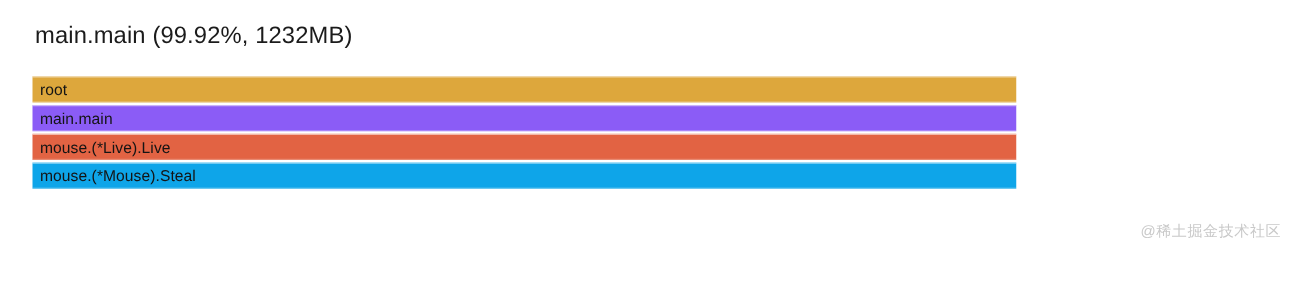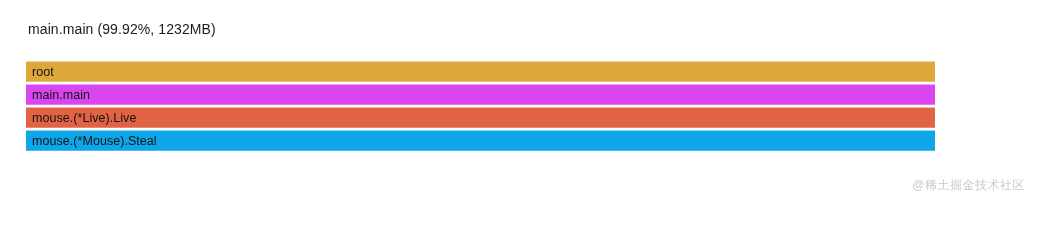--- a/index.html
+++ b/index.html
@@ -22,32 +22,32 @@
     top: 0;
     width: 1045px;
     height: 200px;
     background: #ffffff;
   }
 
   #graph-title {
     position: absolute;
     left: 28px;
     top: 21px;
-    font-size: 14px;
+    font-size: 19px;
     line-height: 16px;
     color: #1b1b1b;
     letter-spacing: 0.1px;
     white-space: nowrap;
   }
 
   #frames-stack {
     position: absolute;
     left: 26px;
     top: 61px;
-    width: 909px;
+    width: 787px;
   }
 
   .frame-row {
     position: relative;
     height: 21px;
     margin-bottom: 2px;
     box-sizing: border-box;
     overflow: hidden;
     border-top: 1px solid rgba(255,255,255,0.55);
     border-bottom: 1px solid rgba(255,255,255,0.25);
@@ -84,21 +84,21 @@
 
   <div id="graph-title">main.main (99.92%, 1232MB)</div>
 
   <div id="frames-stack">
 
     <div class="frame-row" style="background: rgb(221, 167, 60); width: 100%;">
       <span class="frame-label">root</span>
     </div>
 
 
-    <div class="frame-row" style="background: #d946ef; width: 100%; padding-left: 24px;">
+    <div class="frame-row" style="background: #8b5cf6; width: 100%; padding-left: 24px;">
       <span class="frame-label">main.main</span>
     </div>
 
     <div class="frame-row" style="background: rgb(226, 99, 67); width: 100%;">
       <span class="frame-label">mouse.(*Live).Live</span>
     </div>
 
     <div class="frame-row" style="background: #0ea5e9; width: 100%;">
       <span class="frame-label">mouse.(*Mouse).Steal</span>
     </div>

